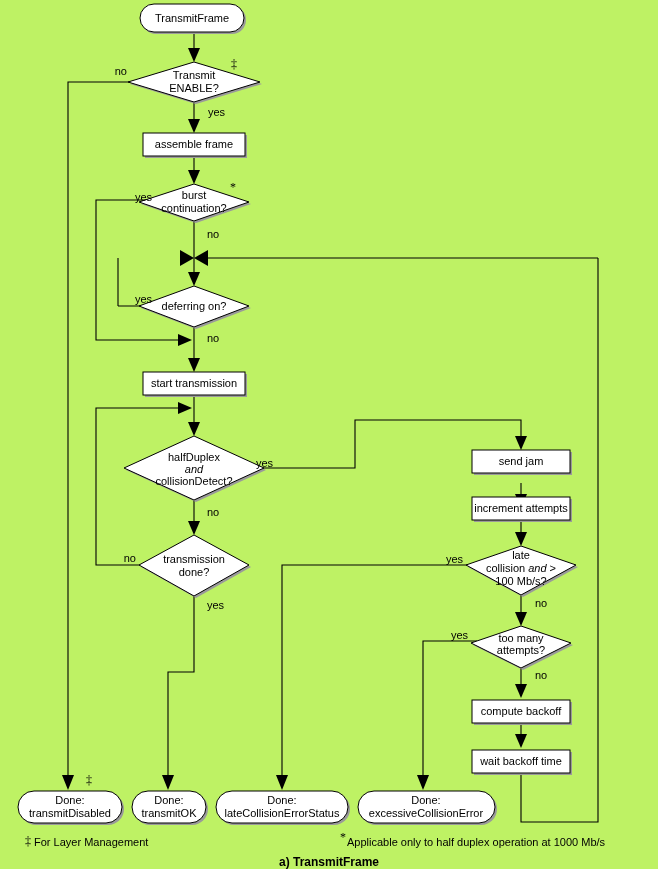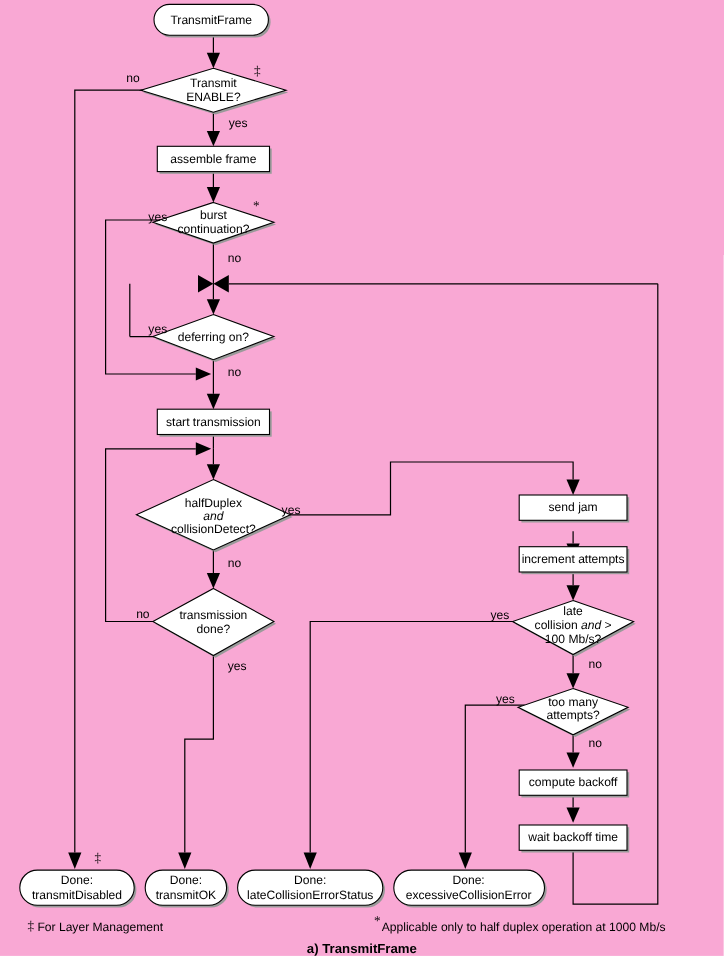--- a/index.html
+++ b/index.html
@@ -7,21 +7,21 @@
     padding: 0;
     background: #ffffff;
   }
   body {
     font-family: "Liberation Sans", sans-serif;
   }
   #canvas {
     position: relative;
     width: 658px;
     height: 869px;
-    background: #f9a8d4;
+    background: #bef264;
     overflow: hidden;
   }
   #flow-svg {
     position: absolute;
     left: 0;
     top: 0;
     width: 658px;
     height: 869px;
   }
   .node-text {

